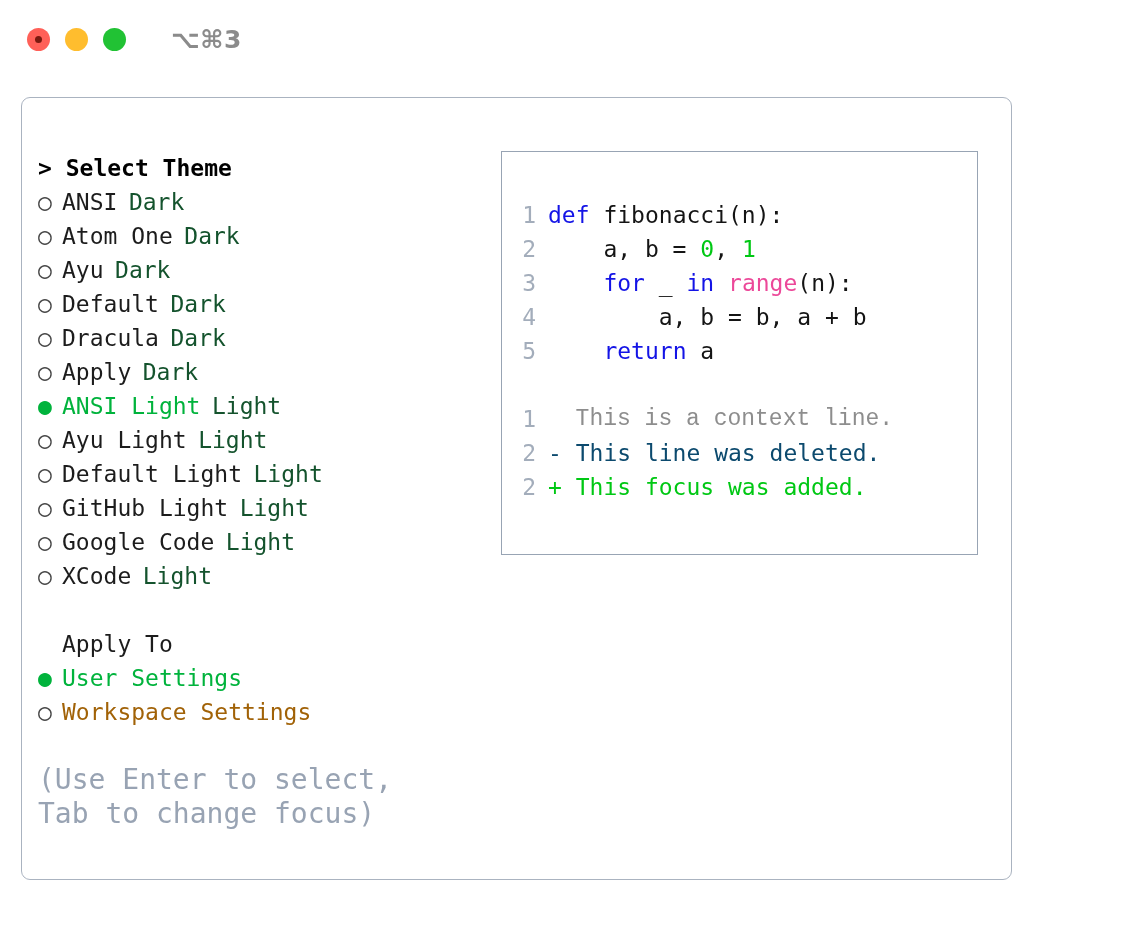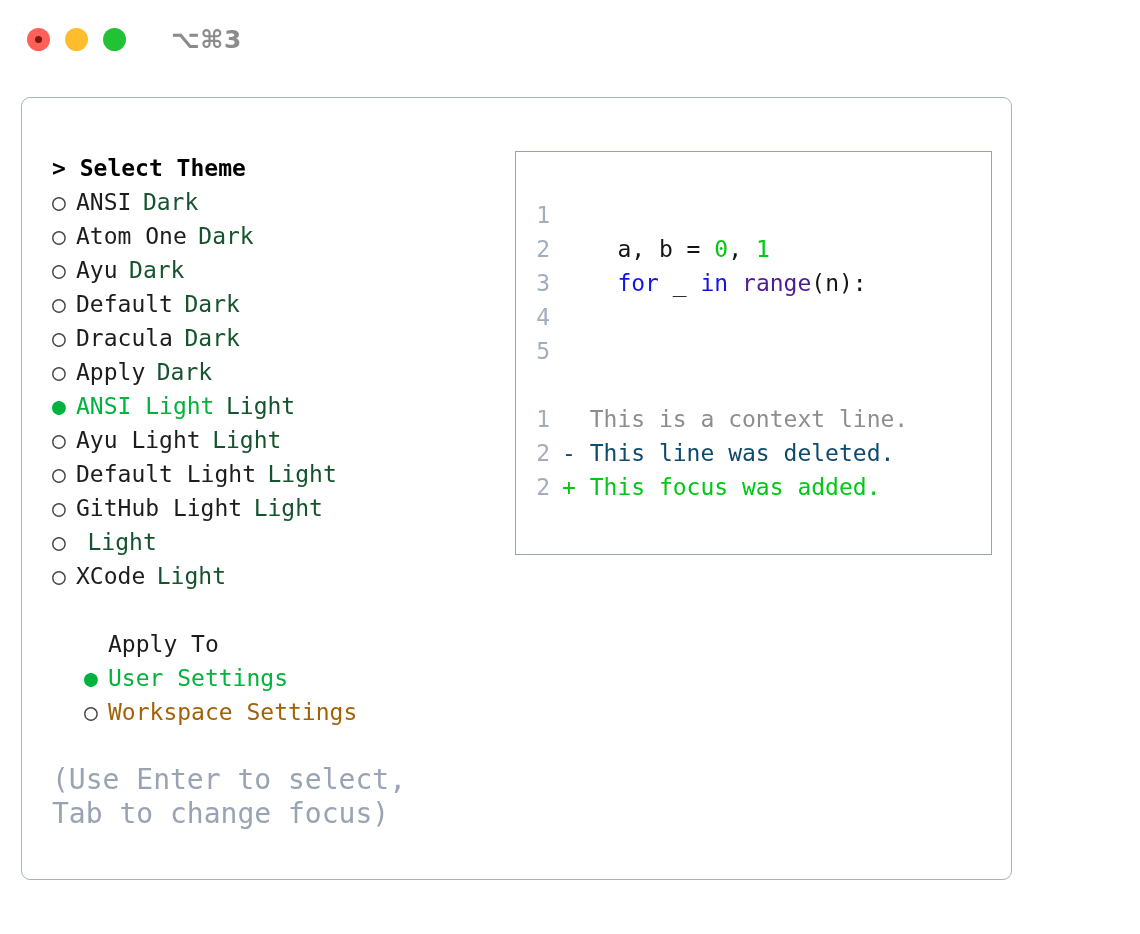--- a/index.html
+++ b/index.html
@@ -78,21 +78,21 @@
     width: 991px;
     height: 783px;
     border: 1px solid #aab3c0;
     border-radius: 9px;
     box-sizing: border-box;
     background: #ffffff;
   }
 
   .panel-inner {
     position: absolute;
-    left: 14px; top: 0;
+    left: 0; top: 0;
     width: 100%; height: 100%;
     display: flex;
   }
 
   .col-left {
     width: 478px;
     padding: 53px 0 0 16px;
     box-sizing: border-box;
   }
   .col-right {
@@ -127,21 +127,21 @@
     font-size: 23px;
   }
   .marker.sel { color: #00b33c; }
   .theme-name { color: #1c1c1c; }
   .theme-row.selected .theme-name { color: #00b33c; text-align: right; }
   .theme-kind {
     color: #14532d;
     padding-left: 11.5px;
   }
 
-  .apply-block { margin-top: 34px; margin-left: 32px; }
+  .apply-block { margin-top: 34px; }
   .apply-title {
     font-size: 23px;
     color: #1c1c1c;
     line-height: 34px;
     padding-left: 24px;
     white-space: pre;
   }
   .apply-row {
     display: flex;
     align-items: baseline;
@@ -188,27 +188,27 @@
     width: 46px;
     flex: 0 0 46px;
     text-align: right;
     color: #a3adbb;
     padding-right: 12px;
     box-sizing: border-box;
   }
   .code-text { color: #141414; }
 
   .tok-kw   { color: #1414e6; }
-  .tok-fn   { color: #4c1d95; }
+  .tok-fn   { color: #ec4899; }
   .tok-num  { color: #00c814; }
   .tok-plain{ color: #141414; }
 
   .blank-line { height: 34px; }
 
-  .diff-ctx { color: #8d8d8d; }
+  .diff-ctx { color: #8d8d8d; font-family: Liberation Mono, monospace; }
   .diff-del { color: #0c4a6e; }
   .diff-add { color: #00c814; }
 </style>
 </head>
 <body>
 
 <div class="window">
 
   <div class="titlebar">
     <div class="traffic">
@@ -230,43 +230,43 @@
             <div class="theme-row"><span class="marker">○</span><span class="theme-name">ANSI</span><span class="theme-kind">Dark</span></div>
             <div class="theme-row"><span class="marker">○</span><span class="theme-name">Atom One</span><span class="theme-kind">Dark</span></div>
             <div class="theme-row"><span class="marker">○</span><span class="theme-name">Ayu</span><span class="theme-kind">Dark</span></div>
             <div class="theme-row"><span class="marker">○</span><span class="theme-name">Default</span><span class="theme-kind">Dark</span></div>
             <div class="theme-row"><span class="marker">○</span><span class="theme-name">Dracula</span><span class="theme-kind">Dark</span></div>
             <div class="theme-row"><span class="marker">○</span><span class="theme-name">Apply</span><span class="theme-kind">Dark</span></div>
             <div class="theme-row selected"><span class="marker sel">●</span><span class="theme-name">ANSI Light</span><span class="theme-kind">Light</span></div>
             <div class="theme-row"><span class="marker">○</span><span class="theme-name">Ayu Light</span><span class="theme-kind">Light</span></div>
             <div class="theme-row"><span class="marker">○</span><span class="theme-name">Default Light</span><span class="theme-kind">Light</span></div>
             <div class="theme-row"><span class="marker">○</span><span class="theme-name">GitHub Light</span><span class="theme-kind">Light</span></div>
-            <div class="theme-row"><span class="marker">○</span><span class="theme-kind">Light</span></div>
+            <div class="theme-row"><span class="marker">○</span><span class="theme-name">Google Code</span><span class="theme-kind">Light</span></div>
             <div class="theme-row"><span class="marker">○</span><span class="theme-name">XCode</span><span class="theme-kind">Light</span></div>
           </div>
 
         <div class="apply-block">
           <div class="apply-title">Apply To</div>
           <div id="apply-list">
               <div class="apply-row selected"><span class="marker sel">●</span><span class="apply-label">User Settings</span></div>
               <div class="apply-row"><span class="marker">○</span><span class="apply-label">Workspace Settings</span></div>
             </div>
         </div>
 
         <div class="hint">(Use Enter to select, Tab to change focus)</div>
       </div>
 
       <div class="col-right">
         <div class="code-box">
           <div id="code-lines">
-              <div class="code-line"><span class="lineno">1</span></div>
+              <div class="code-line"><span class="lineno">1</span><span class="code-text"><span class="tok-kw">def</span><span class="tok-plain"> fibonacci(n):</span></span></div>
               <div class="code-line"><span class="lineno">2</span><span class="code-text"><span class="tok-plain">    a, b = </span><span class="tok-num">0</span><span class="tok-plain">, </span><span class="tok-num">1</span></span></div>
               <div class="code-line"><span class="lineno">3</span><span class="code-text"><span class="tok-plain">    </span><span class="tok-kw">for</span><span class="tok-plain"> _ </span><span class="tok-kw">in</span><span class="tok-plain"> </span><span class="tok-fn">range</span><span class="tok-plain">(n):</span></span></div>
-              <div class="code-line"><span class="lineno">4</span></div>
-              <div class="code-line"><span class="lineno">5</span></div>
+              <div class="code-line"><span class="lineno">4</span><span class="code-text"><span class="tok-plain">        a, b = b, a + b</span></span></div>
+              <div class="code-line"><span class="lineno">5</span><span class="code-text"><span class="tok-plain">    </span><span class="tok-kw">return</span><span class="tok-plain"> a</span></span></div>
             </div>
           <div class="blank-line"></div>
           <div id="diff-lines">
               <div class="code-line"><span class="lineno">1</span><span class="diff-ctx">  This is a context line.</span></div>
               <div class="code-line"><span class="lineno">2</span><span class="diff-del">- This line was deleted.</span></div>
               <div class="code-line"><span class="lineno">2</span><span class="diff-add">+ This focus was added.</span></div>
             </div>
         </div>
       </div>
 

